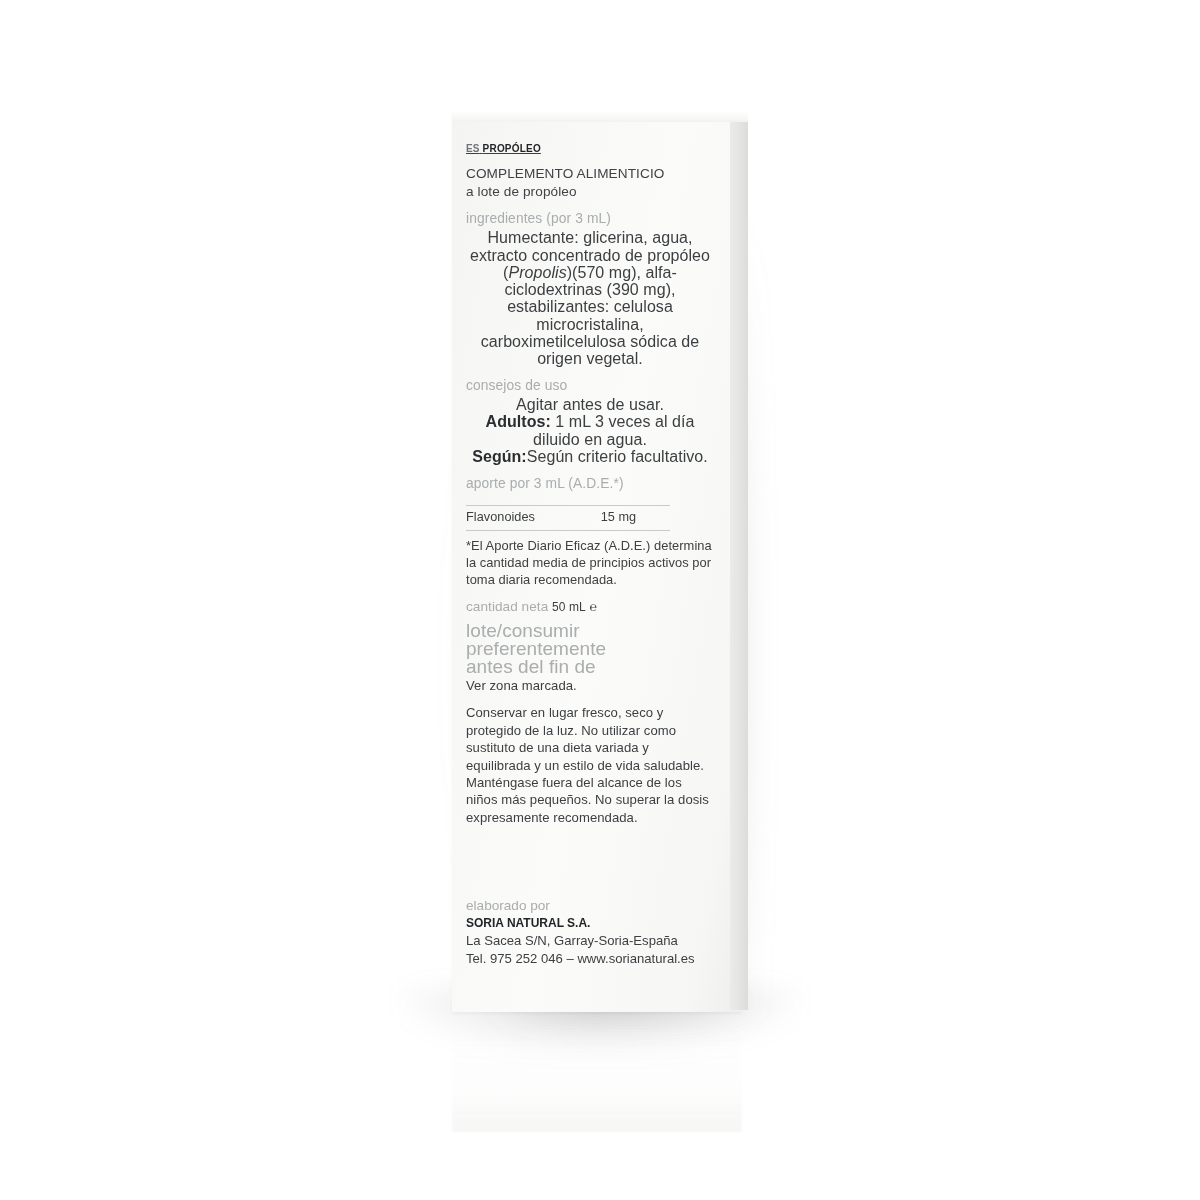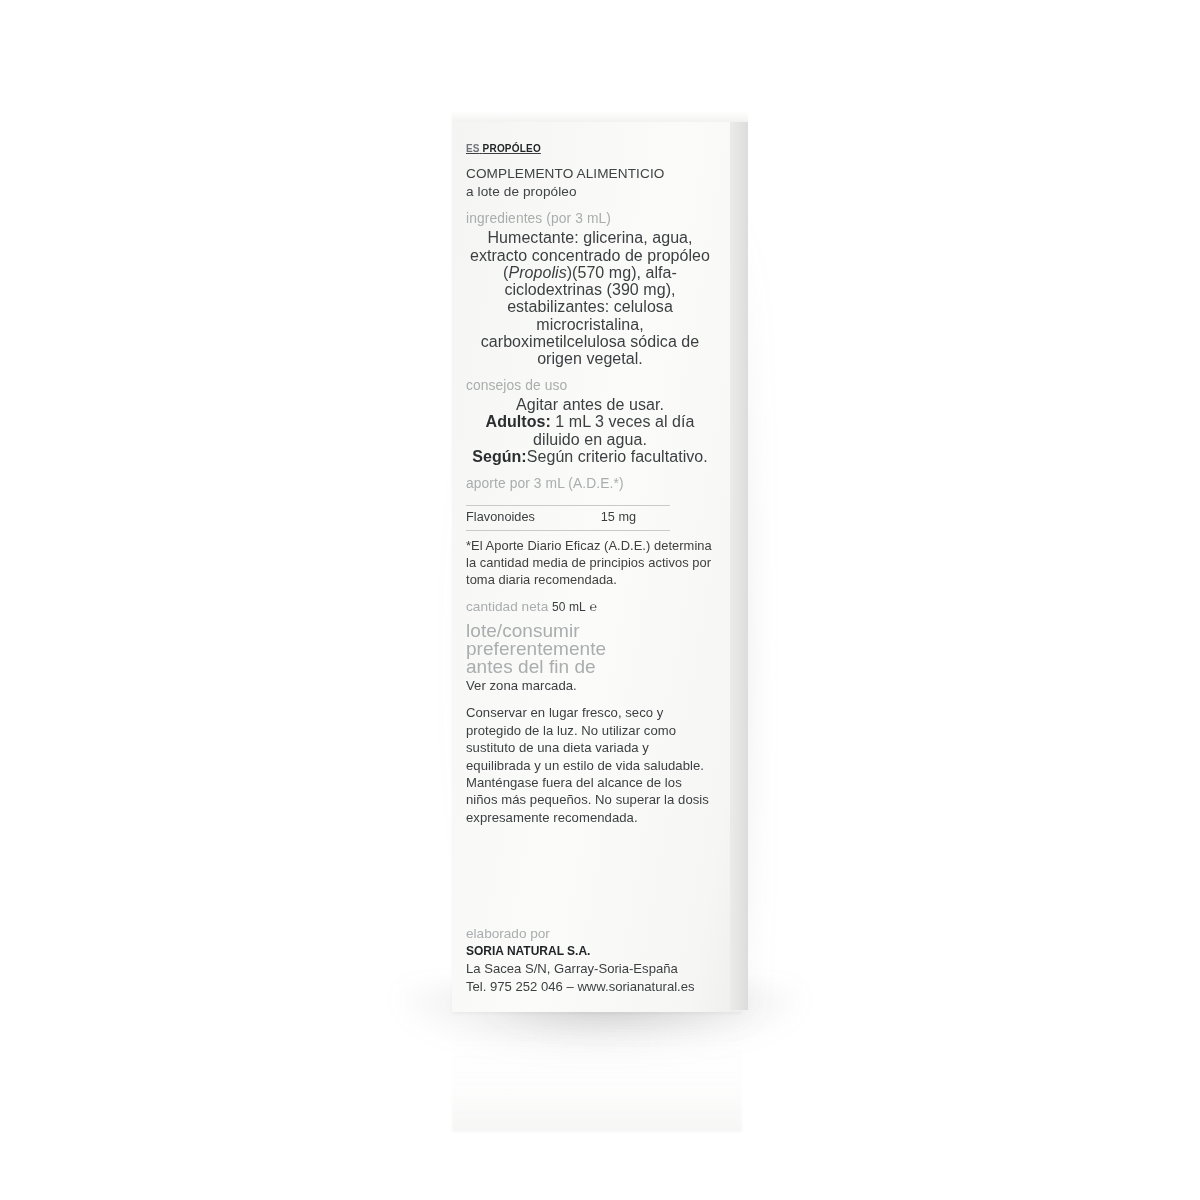--- a/index.html
+++ b/index.html
@@ -191,21 +191,21 @@
     font-size: 13.1px;
     line-height: 17.4px;
     margin-top: 10px;
   }
   .legal p { margin: 0; }
 
   
   .maker {
     position: absolute;
     left: 466px;
-    top: 925px;
+    top: 897px;
     width: 250px;
   }
   .maker-head {
     color: #a9adae;
     font-size: 13.6px;
     line-height: 18px;
   }
   .maker-name {
     color: #222527;
     font-weight: bold;

